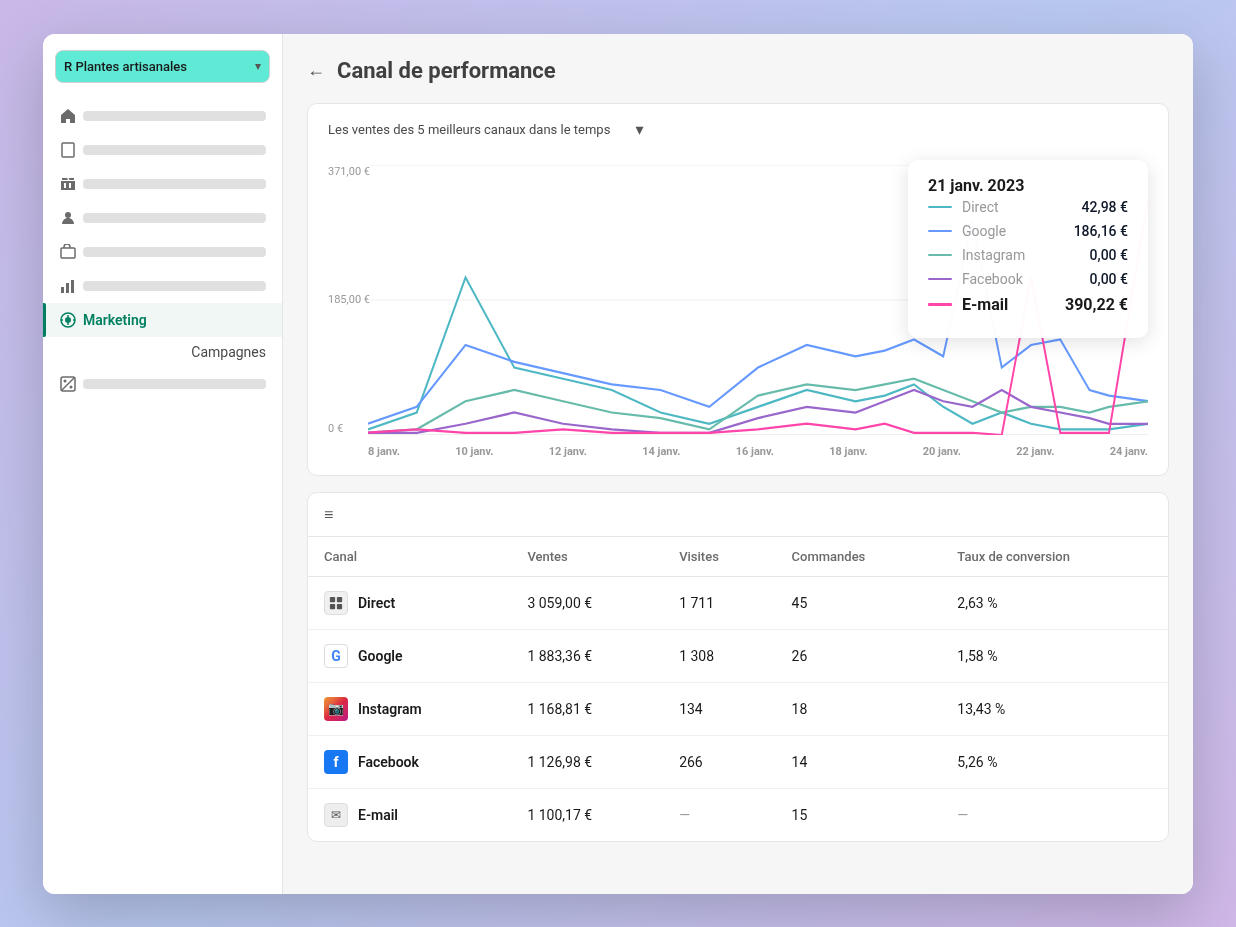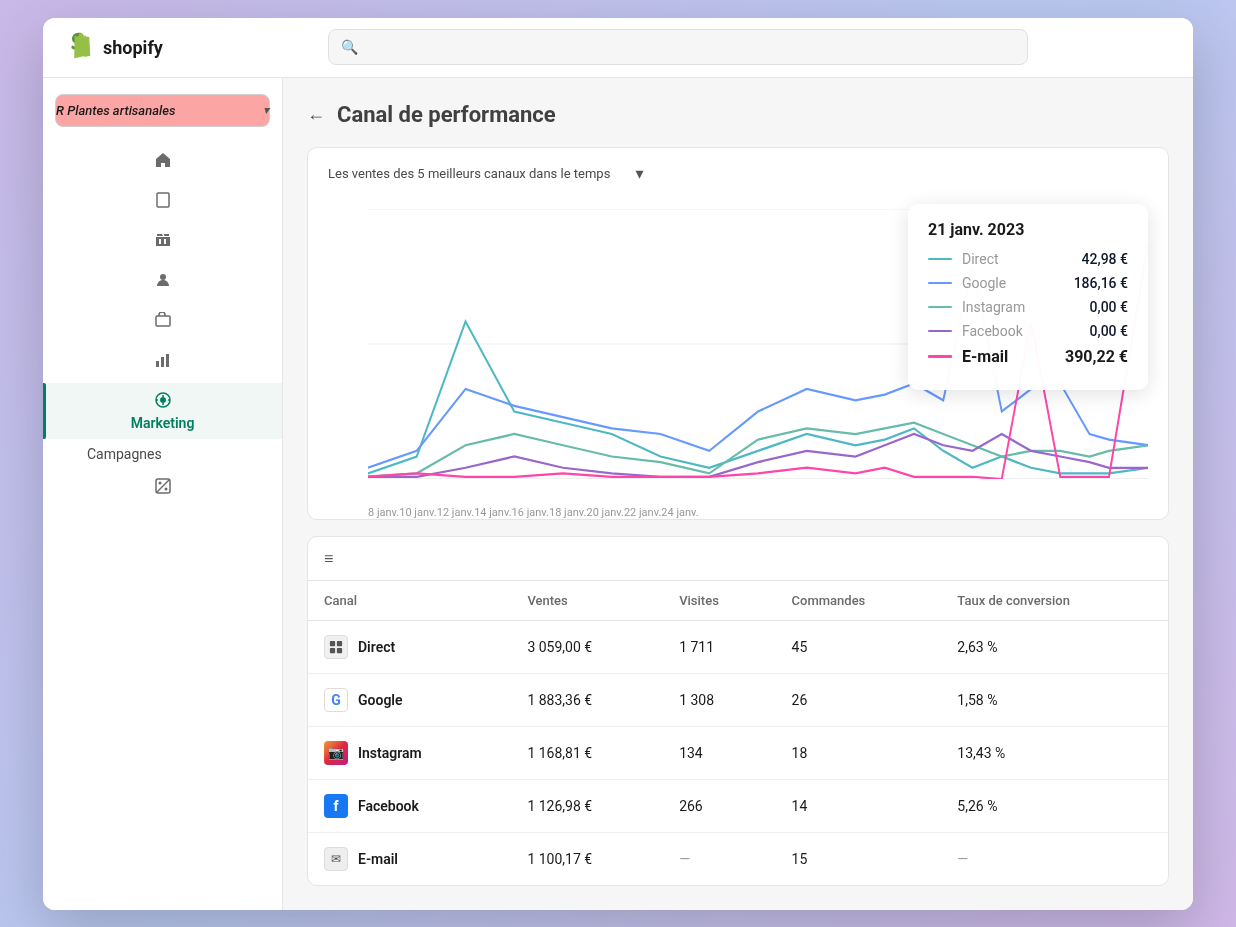--- a/index.html
+++ b/index.html
@@ -73,42 +73,40 @@
       width: 240px;
       background: #fff;
       border-right: 1px solid #e5e5e5;
       padding: 16px 0;
       flex-shrink: 0;
     }
     .store-selector {
       margin: 0 12px 16px;
       border: 1px solid #d1d1d1;
       border-radius: 8px;
-      padding: 8px 0;
+      padding: 8px 8px;
       display: flex;
       align-items: center;
       justify-content: space-between;
       cursor: pointer;
-      background: #fca5a5;
-      font-style: italic;
+      background: #5eead4;
     }
     .store-name {
       font-size: 13px;
       font-weight: 500;
       color: #1a1a1a;
     }
     .chevron { color: #555; font-size: 12px; }
     .nav-item {
       display: flex;
       align-items: center;
       gap: 6px;
       padding: 8px 16px;
       cursor: pointer;
       position: relative;
-      flex-direction: column;
     }
     .nav-item.active {
       background: #f0f7f4;
       color: #008060;
     }
     .nav-item.active::before {
       content: '';
       position: absolute;
       left: 0;
       top: 0;
@@ -139,20 +137,21 @@
       background: transparent;
       color: #008060;
       font-weight: 600;
       height: auto;
     }
     .sub-nav-item {
       padding: 7px 16px 7px 44px;
       cursor: pointer;
       font-size: 14px;
       color: #4a4a4a;
+      text-align: right;
     }
     
     .main {
       flex: 1;
       padding: 24px;
       overflow-y: auto;
       background: #f6f6f7;
     }
     .page-header {
       display: flex;
@@ -201,25 +200,26 @@
       display: flex;
       flex-direction: column;
       justify-content: space-between;
     }
     .y-label {
       font-size: 11px;
       color: #999;
     }
     .x-axis-labels {
       position: absolute;
-      bottom: 0;
+      bottom: 17px;
       left: 60px;
       right: 20px;
       display: flex;
-      justify-content: flex-start;
+      justify-content: space-between;
+      font-weight: bold;
     }
     .x-label {
       font-size: 11px;
       color: #999;
     }
     .chart-svg-wrap {
       position: absolute;
       left: 60px;
       right: 20px;
       top: 10px;
@@ -237,21 +237,21 @@
       background: rgba(255,255,255,0.97);
       border-radius: 10px;
       box-shadow: 0 4px 20px rgba(0,0,0,0.12);
       padding: 16px 20px;
       min-width: 240px;
     }
     .tooltip-date {
       font-size: 16px;
       font-weight: 700;
       color: #1a1a1a;
-      margin-bottom: 12px;
+      margin-bottom: 4px;
     }
     .tooltip-row {
       display: flex;
       align-items: center;
       gap: 10px;
       margin-bottom: 8px;
     }
     .tooltip-line {
       width: 24px;
       height: 2px;
@@ -333,33 +333,20 @@
     .channel-icon.email { background: #eee; border: 1px solid #ddd; }
     .channel-name { font-weight: 600; font-size: 14px; color: #1a1a1a; }
     .sales-val { font-size: 14px; color: #1a1a1a; }
     .dash { color: #999; }
   </style>
 </head>
 <body>
 
 <div class="window">
 
-  <div class="header">
-    <div class="logo">
-      <svg class="logo-icon" viewBox="0 0 50 57" fill="none">
-        <path d="M43.4 11.2c0-.3-.3-.5-.5-.5s-4.7-.3-4.7-.3-3.1-3.1-3.5-3.5v39.5l10.5-2.3S43.4 11.5 43.4 11.2z" fill="#95BF47"></path>
-        <path d="M25.6 6.5l-1.2 4.2s-1.4-.6-3-.4c-2.4.1-2.4 1.6-2.4 2 .1 3.1 8.4 3.8 8.9 11.1.3 5.7-3 9.7-7.9 10-5.8.3-8.7-3-8.7-3l1.2-5.1s3 2.3 5.4 2.1c1.6-.1 2.2-1.3 2.1-2.2-.1-4-6.9-3.7-7.4-10.4-.4-5.6 3.3-11.2 11.4-11.7 3.1-.3 4.6.6 4.6.6z" fill="#5E8E3E"></path>
-        <path d="M35.4 10.5c-.3-.1-.6-.1-.9-.1-.1 0-.3 0-.4.1-.1-1.5-.6-3.3-1.8-4.8C30.7 3.8 28.9 3 27.4 3c-.1-.1-.2-.2-.3-.2-1.6 1.5-2.3 3.8-2.6 6-.5.1-1 .3-1.5.4-1.5.5-3.1 1.1-4.2 2.1 0 0 .4-1.5.5-1.8C19.2 8.7 17.2 8 17.2 8l-.7 40.5 21.2-4.6-2.3-33.4z" fill="#95BF47"></path>
-      </svg>
-      <span class="logo-text">shopify</span>
-    </div>
-    <div class="search-bar">
-      <span class="search-icon-svg">🔍</span>
-    </div>
-  </div>
 
   <div class="body">
 
     <div class="sidebar">
       <div class="store-selector">
         <span class="store-name">R Plantes artisanales</span>
         <span class="chevron">▾</span>
       </div>
 
       <div class="nav-item">
@@ -444,20 +431,25 @@
         <span class="back-arrow">←</span>
         <h1 class="page-title">Canal de performance</h1>
       </div>
 
       <div class="card">
         <div class="chart-header">
           <span class="chart-title">Les ventes des 5 meilleurs canaux dans le temps</span>
           <span style="cursor:pointer;color:#555;">▾</span>
         </div>
         <div class="chart-area">
+          <div class="y-axis-labels">
+            <span class="y-label">371,00 €</span>
+            <span class="y-label">185,00 €</span>
+            <span class="y-label">0 €</span>
+          </div>
           <div class="chart-svg-wrap">
             <svg viewBox="0 0 800 240" preserveAspectRatio="none" xmlns="http://www.w3.org/2000/svg">
 
               <line x1="0" y1="0" x2="800" y2="0" stroke="#f0f0f0" stroke-width="1"></line>
               <line x1="0" y1="120" x2="800" y2="120" stroke="#f0f0f0" stroke-width="1"></line>
               <line x1="0" y1="240" x2="800" y2="240" stroke="#e0e0e0" stroke-width="1"></line>
 
               <polyline fill="none" stroke="#4db8c4" stroke-width="2" points="0,235 50,220 100,100 150,180 200,190 250,200 300,220 350,230 400,215 450,200 500,210 530,205 560,195 590,215 620,230 650,220 680,230 710,235 740,235 760,235 800,230"></polyline>
 
               <polyline fill="none" stroke="#6699ff" stroke-width="2" points="0,230 50,215 100,160 150,175 200,185 250,195 300,200 350,215 400,180 450,160 500,170 530,165 560,155 590,170 620,50 650,180 680,160 710,155 740,200 760,205 800,210"></polyline>

